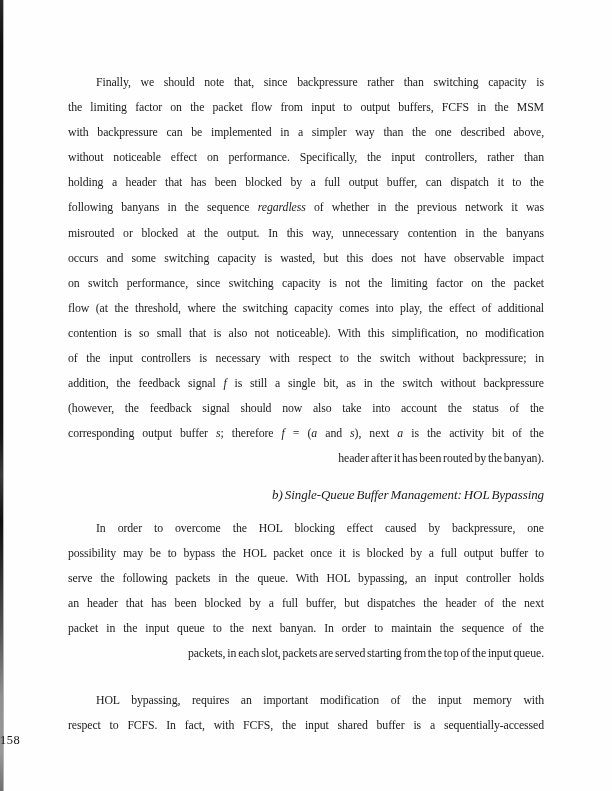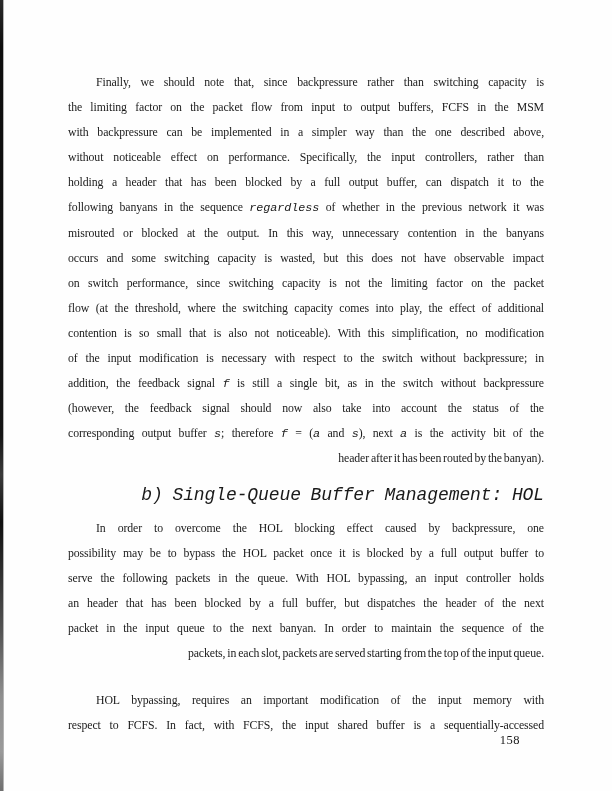--- a/index.html
+++ b/index.html
@@ -38,51 +38,50 @@
   .line {
     height: 25.1px;
     overflow: hidden;
     text-align: right;
   }
   .line.just {
     text-align: justify;
     text-align-last: justify;
   }
   .line.indent { text-indent: 28px; }
-  .it { font-style: italic; font-family: Liberation Mono, monospace; }
-  .heading .line { font-size: 18px; }
+  .it { font-style: italic; }
+  .heading .line { font-size: 13px; }
   .page-number {
     position: absolute;
     top: 733px; left: 0;
     width: 497px;
-    text-align: right;
+    text-align: left;
     font-size: 12.5px;
     letter-spacing: 0.5px;
-    margin-left: 23px;
   }
 </style>
 </head>
 <body>
 
 <div class="scan-edge"></div>
 
 <div class="text-block">
     <div class="block paragraph">
       <div class="line just indent"><span>Finally, we should note that, since backpressure rather than switching capacity is</span></div>
       <div class="line just"><span>the limiting factor on the packet flow from input to output buffers, FCFS in the MSM</span></div>
       <div class="line just"><span>with backpressure can be implemented in a simpler way than the one described above,</span></div>
       <div class="line just"><span>without noticeable effect on performance. Specifically, the input controllers, rather than</span></div>
       <div class="line just"><span>holding a header that has been blocked by a full output buffer, can dispatch it to the</span></div>
       <div class="line just"><span>following banyans in the sequence </span><span class="it">regardless</span><span> of whether in the previous network it was</span></div>
       <div class="line just"><span>misrouted or blocked at the output. In this way, unnecessary contention in the banyans</span></div>
       <div class="line just"><span>occurs and some switching capacity is wasted, but this does not have observable impact</span></div>
       <div class="line just"><span>on switch performance, since switching capacity is not the limiting factor on the packet</span></div>
       <div class="line just"><span>flow (at the threshold, where the switching capacity comes into play, the effect of additional</span></div>
       <div class="line just"><span>contention is so small that is also not noticeable). With this simplification, no modification</span></div>
-      <div class="line just"><span>of the input modification is necessary with respect to the switch without backpressure; in</span></div>
+      <div class="line just"><span>of the input controllers is necessary with respect to the switch without backpressure; in</span></div>
       <div class="line just"><span>addition, the feedback signal </span><span class="it">f</span><span> is still a single bit, as in the switch without backpressure</span></div>
       <div class="line just"><span>(however, the feedback signal should now also take into account the status of the</span></div>
       <div class="line just"><span>corresponding output buffer </span><span class="it">s</span><span>; therefore </span><span class="it">f</span><span> = (</span><span class="it">a</span><span> and </span><span class="it">s</span><span>), next </span><span class="it">a</span><span> is the activity bit of the</span></div>
       <div class="line"><span>header after it has been routed by the banyan).</span></div>
     </div>
     <div class="block heading">
       <div class="line"><span class="it">b) Single-Queue Buffer Management: HOL Bypassing</span></div>
     </div>
     <div class="block paragraph">
       <div class="line just indent"><span>In order to overcome the HOL blocking effect caused by backpressure, one</span></div>

